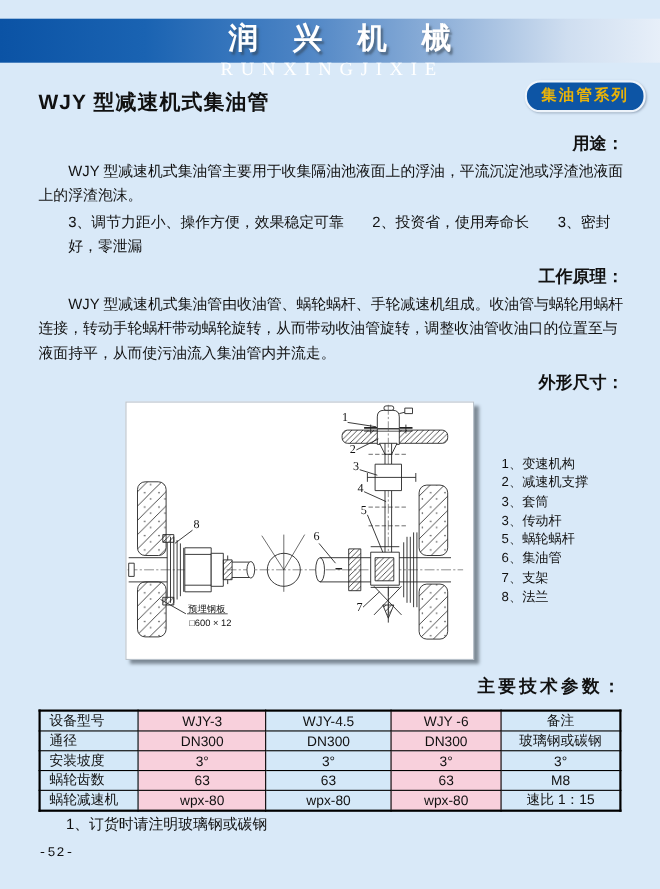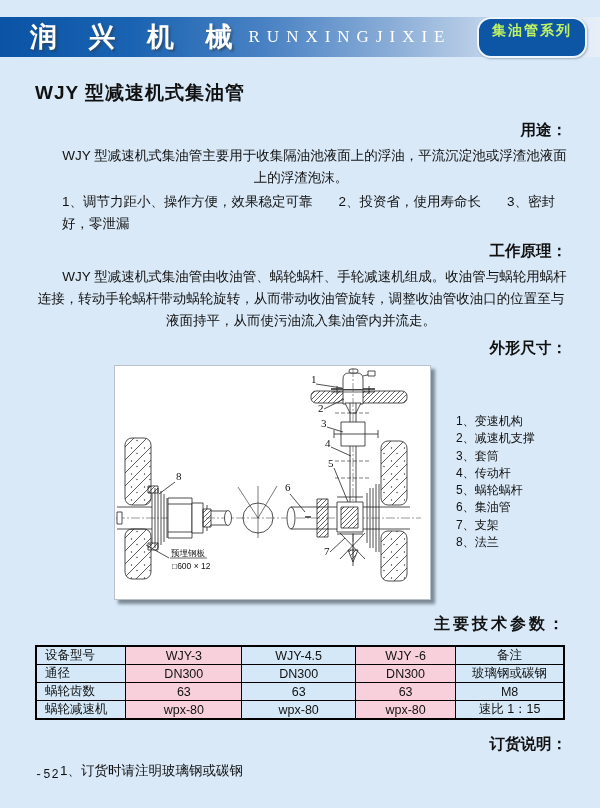--- a/index.html
+++ b/index.html
@@ -6,45 +6,45 @@
   body{
     width:600px;height:808px;position:relative;overflow:hidden;
     background:#d9e9f8;
     font-family:"Liberation Sans",sans-serif;
     color:#111;
   }
   
   .banner{
     position:absolute;top:17px;left:0;width:600px;height:40px;
     background:linear-gradient(90deg,#0b53a5 0%,#1a63b2 22%,#4b83c4 45%,#93b3da 68%,#cfdef0 86%,#e7eff9 100%);
-    display:flex;align-items:center;
+    display:flex;align-items:center;flex-direction:column;
   }
   .brand-cn{
     font-size:27px;font-weight:bold;color:#fff;letter-spacing:12px;
     margin-left:30px;white-space:nowrap;
     text-shadow:2px 2px 2px rgba(50,60,70,.55);
   }
   .brand-en{
     font-family:"Liberation Serif",serif;font-size:17px;color:#fff;
     letter-spacing:7px;margin-left:4px;white-space:nowrap;
   }
   .badge{
     margin-left:auto;margin-right:13px;
-    background:#0d55a5;color:#bef264;
+    background:#0d55a5;color:#eab308;
     border:2px solid #eef4fb;border-radius:14px;
     font-size:14px;font-weight:bold;letter-spacing:2px;
-    padding:3px 13px 16px;white-space:nowrap;
+    padding:3px 13px 4px;white-space:nowrap;
     box-shadow:1px 1px 2px rgba(40,60,90,.35);
   }
   
   .content{position:absolute;top:72px;left:35px;width:532px;}
   .page-title{font-size:19px;font-weight:bold;letter-spacing:1px;margin:8px 0 14px;}
   .sec-h{font-size:15.5px;font-weight:bold;margin:6px 0 4px;text-align:right;}
   .sec-h.spaced{font-size:16px;letter-spacing:3px;margin-top:14px;}
-  .para{font-size:13.5px;line-height:22px;text-indent:2em;margin:0 0 2px;text-align:center;}
+  .para{font-size:13.5px;line-height:22px;text-indent:2em;margin:0 0 2px;}
   .features-line{font-size:13.5px;line-height:22px;padding-left:2em;margin-bottom:2px;}
   .features-line span{margin-right:26px;}
   
   .diagram-row{display:flex;margin-top:6px;}
   .diagram-box{
     width:315px;height:233px;background:#fff;flex:none;
     margin-left:79px;border:1px solid #b9c2cb;
     box-shadow:4px 4px 3px #7d8a96;
   }
   .legend{margin-left:25px;margin-top:48px;font-size:12px;line-height:17.3px;white-space:nowrap;}
@@ -81,21 +81,21 @@
 </div>
 
 <div class="content">
 
   <div class="page-title">WJY 型减速机式集油管</div>
 
   <div class="sec-h">用途：</div>
   <p class="para">WJY 型减速机式集油管主要用于收集隔油池液面上的浮油，平流沉淀池或浮渣池液面上的浮渣泡沫。</p>
 
   <div class="features-line">
-    <span>1、调节力距小、操作方便，效果稳定可靠</span><span>2、投资省，使用寿命长</span><span>3、密封好，零泄漏</span>
+    <span>3、调节力距小、操作方便，效果稳定可靠</span><span>2、投资省，使用寿命长</span><span>3、密封好，零泄漏</span>
   </div>
 
   <div class="sec-h">工作原理：</div>
   <p class="para">WJY 型减速机式集油管由收油管、蜗轮蜗杆、手轮减速机组成。收油管与蜗轮用蜗杆连接，转动手轮蜗杆带动蜗轮旋转，从而带动收油管旋转，调整收油管收油口的位置至与液面持平，从而使污油流入集油管内并流走。</p>
 
   <div class="sec-h">外形尺寸：</div>
 
   <div class="diagram-row">
     <div class="diagram-box">
       <svg width="313" height="231" viewBox="0 0 313 231" fill="none" stroke="#222" stroke-width="0.8">
@@ -245,21 +245,21 @@
         <line x1="175" y1="128" x2="190" y2="146"></line>
         <text class="dwg-num" x="209" y="189" stroke="none" fill="#111">7</text>
         <line x1="215" y1="186" x2="230" y2="172"></line>
       </svg>
     </div>
 
     <div class="legend">
       <div>1、变速机构</div>
       <div>2、减速机支撑</div>
       <div>3、套筒</div>
-      <div>4、传动杆</div>
+      <div>3、传动杆</div>
       <div>5、蜗轮蜗杆</div>
       <div>6、集油管</div>
       <div>7、支架</div>
       <div>8、法兰</div>
     </div>
   </div>
 
   <div class="sec-h spaced">主要技术参数：</div>
 
   <table class="param-table">
@@ -272,34 +272,40 @@
       <td class="blue" style="width:20.5%">备注</td>
     </tr>
     <tr>
       <td class="blue lbl">通径</td>
       <td class="pink">DN300</td>
       <td class="blue">DN300</td>
       <td class="pink">DN300</td>
       <td class="blue">玻璃钢或碳钢</td>
     </tr>
     <tr>
+      <td class="blue lbl">安装坡度</td>
+      <td class="pink">3°</td>
+      <td class="blue">3°</td>
+      <td class="pink">3°</td>
+      <td class="blue">3°</td>
+    </tr>
+    <tr>
       <td class="blue lbl">蜗轮齿数</td>
       <td class="pink">63</td>
       <td class="blue">63</td>
       <td class="pink">63</td>
       <td class="blue">M8</td>
     </tr>
     <tr>
       <td class="blue lbl">蜗轮减速机</td>
       <td class="pink">wpx-80</td>
       <td class="blue">wpx-80</td>
       <td class="pink">wpx-80</td>
       <td class="blue">速比 1：15</td>
     </tr>
   </tbody>
     </table>
 
-  <div class="sec-h" style="margin-top:14px">订货说明：</div>
   <div class="order-item">1、订货时请注明玻璃钢或碳钢</div>
 
 </div>
 
 <div class="page-num">-52-</div>
 
 </body></html>

